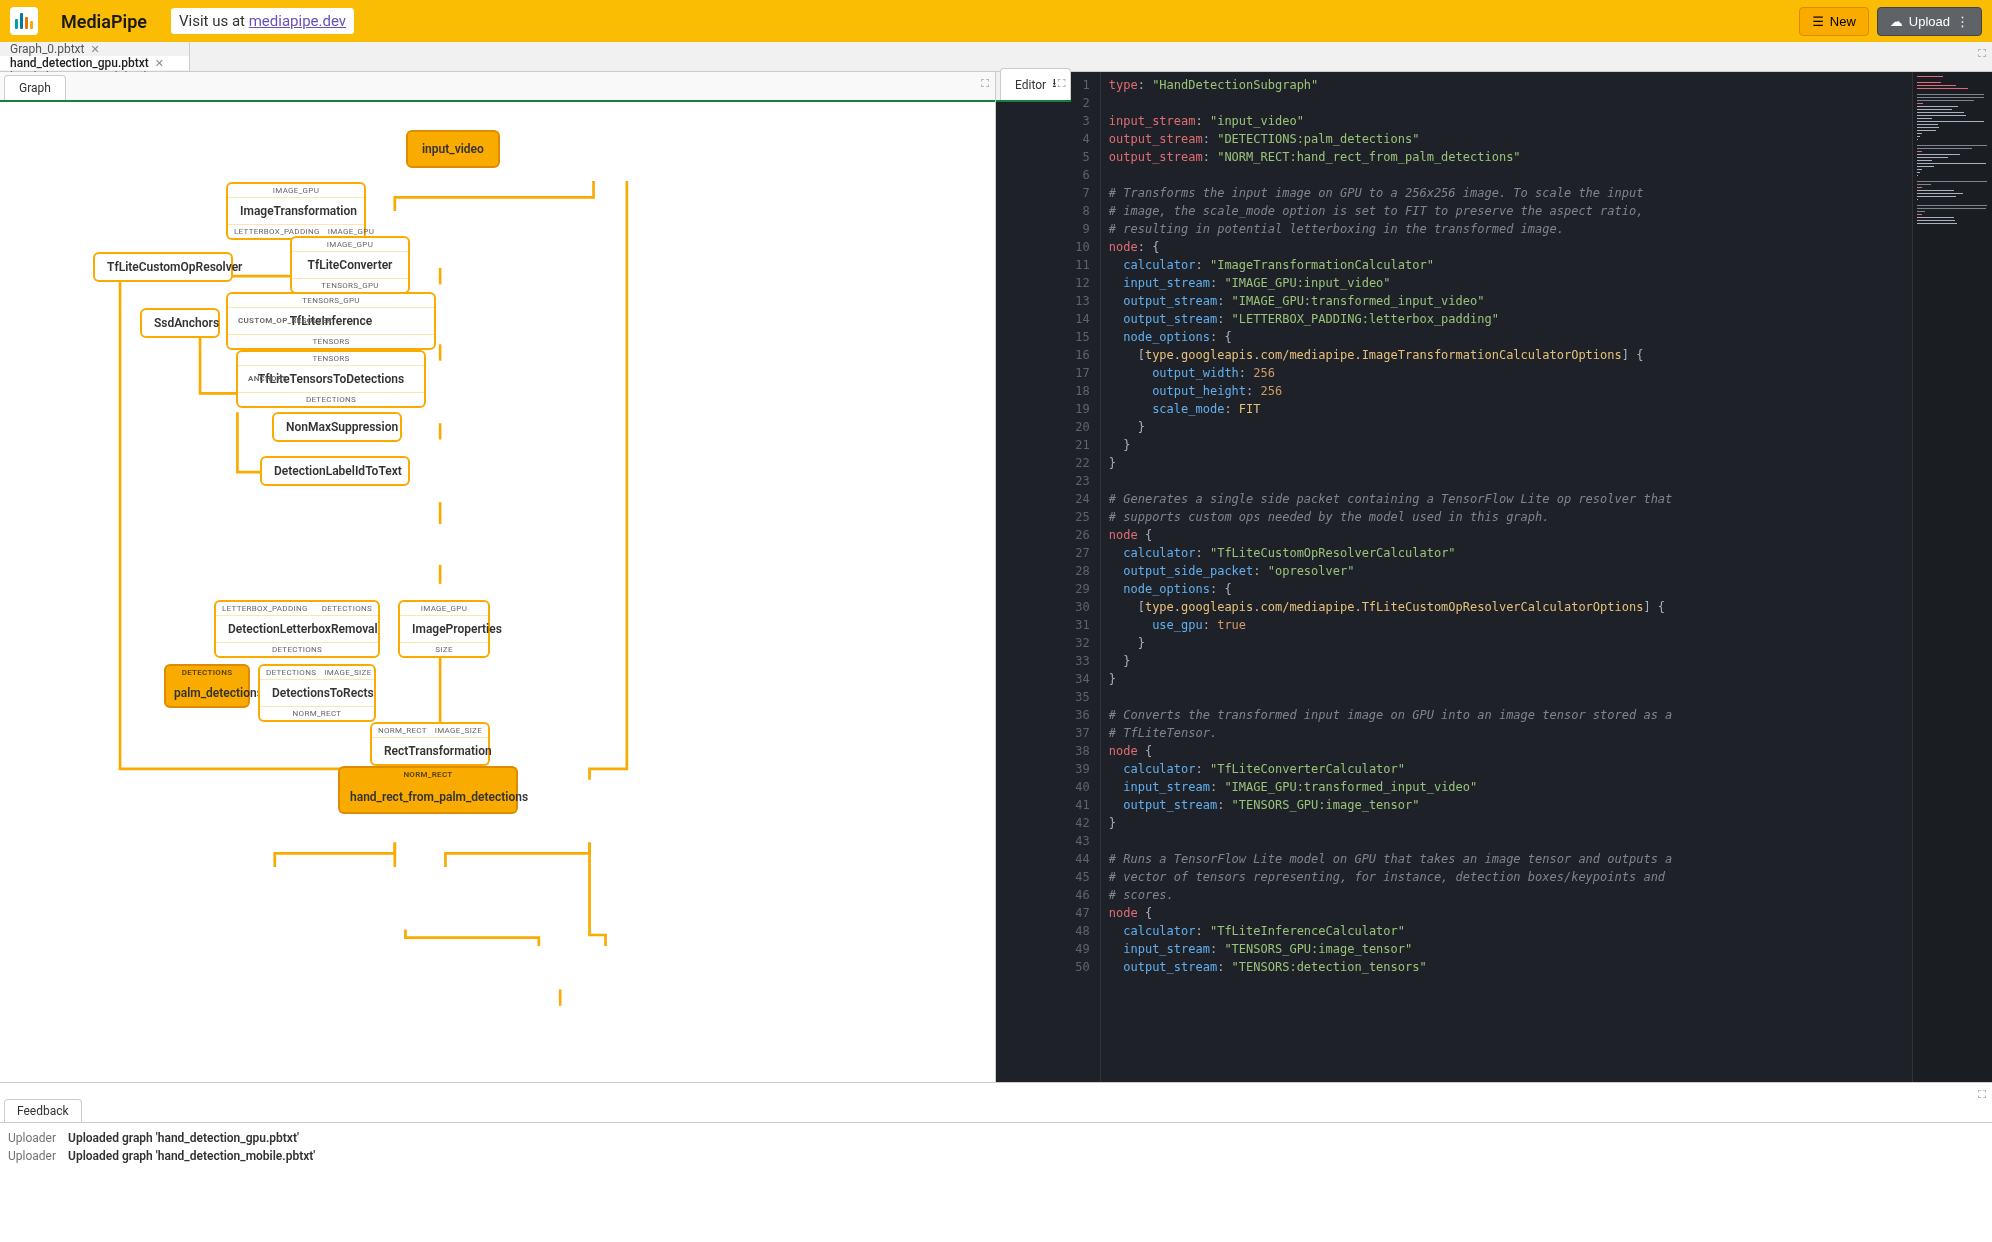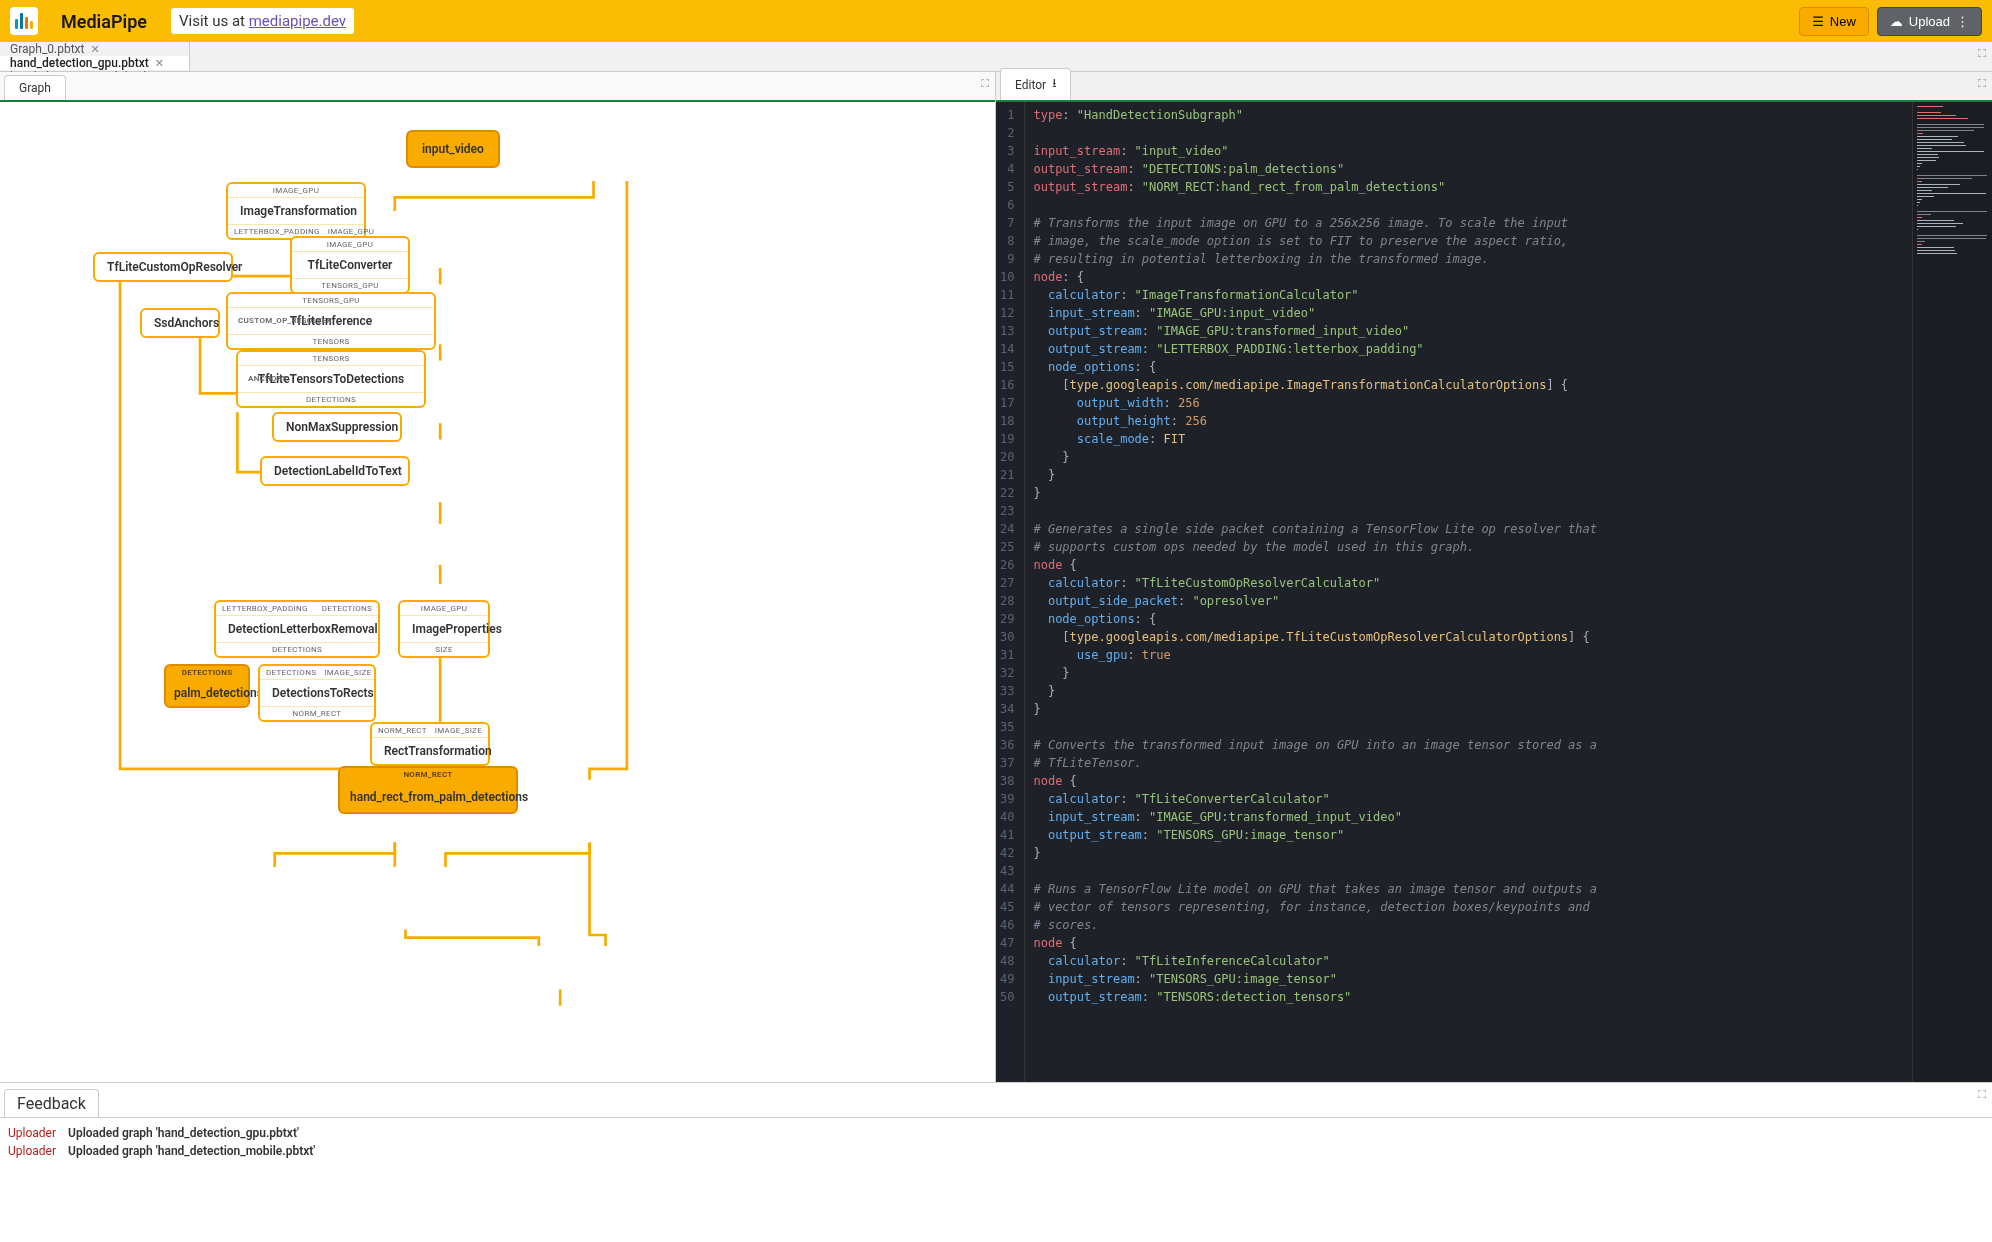--- a/index.html
+++ b/index.html
@@ -17,21 +17,21 @@
 .hbtn-dark { background: #5f6368; color: #fff; border-color: #444; }
 .tabs-bar { background: #f1f1f1; height: 30px; display: flex; border-bottom: 1px solid #ccc; position: relative; }
 .file-tab { padding: 0 10px; display: flex; align-items: center; gap: 6px; font-size: 12px; color: #555; border-right: 1px solid #ccc; cursor: pointer; }
 .file-tab.active { background: #fff; font-weight: 500; color: #222; }
 .tab-close { color: #888; font-size: 11px; }
 .expand-btn { position: absolute; right: 6px; top: 5px; color: #888; font-size: 11px; cursor: pointer; }
 .panel-tabs { background: #f9f9f9; height: 30px; display: flex; align-items: flex-end; position: relative; border-bottom: 2px solid #15803d; }
 .panel-tab { background: #fff; border: 1px solid #ccc; border-bottom: none; border-radius: 4px 4px 0 0; padding: 5px 14px; font-size: 12px; margin-left: 4px; cursor: pointer; display: flex; align-items: center; gap: 6px; }
 .main-area { display: flex; height: calc(100vh - 42px - 30px - 160px); }
 .graph-pane { width: 50%; border-right: 1px solid #ccc; display: flex; flex-direction: column; position: relative; }
-.editor-pane { width: 50%; display: flex; flex-direction: column; background: #1e2228; position: relative; }
+.editor-pane { width: 50%; display: flex; background: #1e2228; position: relative; }
 .graph-canvas { flex: 1; position: relative; background: #fff; overflow: hidden; }
 .node { position: absolute; border: 2px solid #f9ab00; border-radius: 6px; background: #fff; text-align: center; font-size: 12px; }
 .node.solid { background: #f9ab00; border-color: #e08a00; font-weight: 600; padding: 10px 14px; }
 .node-title { font-weight: 600; padding: 6px 12px; }
 .node-label { font-size: 8px; color: #666; padding: 2px 6px; text-transform: uppercase; letter-spacing: 0.3px; }
 .node-label.top { border-bottom: 1px solid #f9ab0050; }
 .node-label.bottom { border-top: 1px solid #f9ab0050; }
 .node-label.split { display: flex; justify-content: space-between; gap: 8px; }
 svg.edges { position: absolute; top: 0; left: 0; width: 100%; height: 100%; pointer-events: none; }
 svg.edges line, svg.edges path { stroke: #f9ab00; stroke-width: 2; fill: none; }
@@ -43,24 +43,24 @@
 .tok-key { color: #e06c75; }
 .tok-prop { color: #61afef; }
 .tok-str { color: #98c379; }
 .tok-num { color: #d19a66; }
 .tok-bool { color: #d19a66; }
 .tok-com { color: #7f848e; font-style: italic; }
 .tok-pun { color: #abb2bf; }
 .tok-type { color: #e5c07b; }
 .feedback-pane { height: 160px; border-top: 1px solid #ccc; display: flex; flex-direction: column; background: #fff; }
 .feedback-tabs { display: flex; border-bottom: 1px solid #ccc; position: relative; }
-.feedback-tab { background: #fff; border: 1px solid #ccc; border-bottom: none; border-radius: 4px 4px 0 0; padding: 4px 12px; font-size: 16px; margin-left: 4px; margin-top: 6px; cursor: pointer; }
+.feedback-tab { background: #fff; border: 1px solid #ccc; border-bottom: none; border-radius: 4px 4px 0 0; padding: 4px 12px; font-size: 12px; margin-left: 4px; margin-top: 16px; cursor: pointer; }
 .feedback-body { padding: 6px 8px; font-size: 12px; }
 .feedback-row { display: flex; gap: 12px; padding: 2px 0; }
-.feedback-src { color: #b91c1c; }
+.feedback-src { color: #737373; }
 .icon { display: inline-flex; }
 </style>
 </head>
 <body>
 
 <div class="header">
   <div class="header-left">
     <div class="logo-box">
       <div class="logo-bars">
         <div class="logo-bar" style="height:10px;background:#00a4a6"></div>

